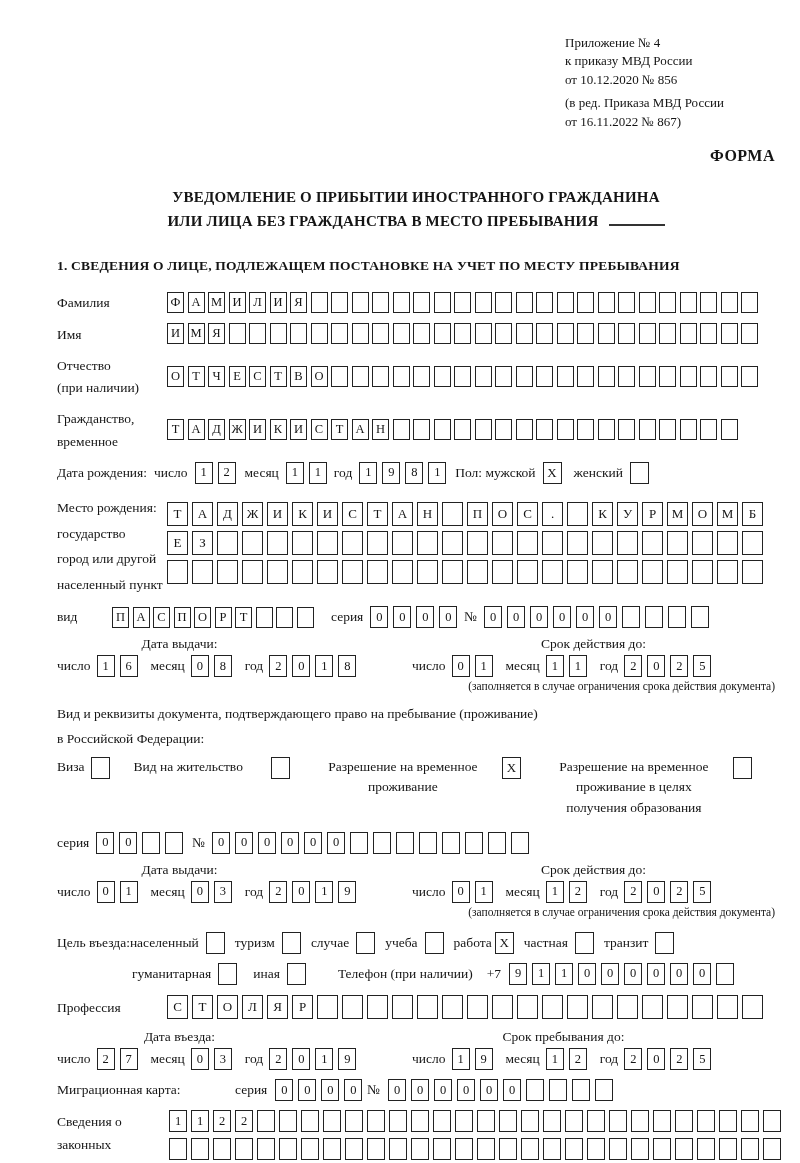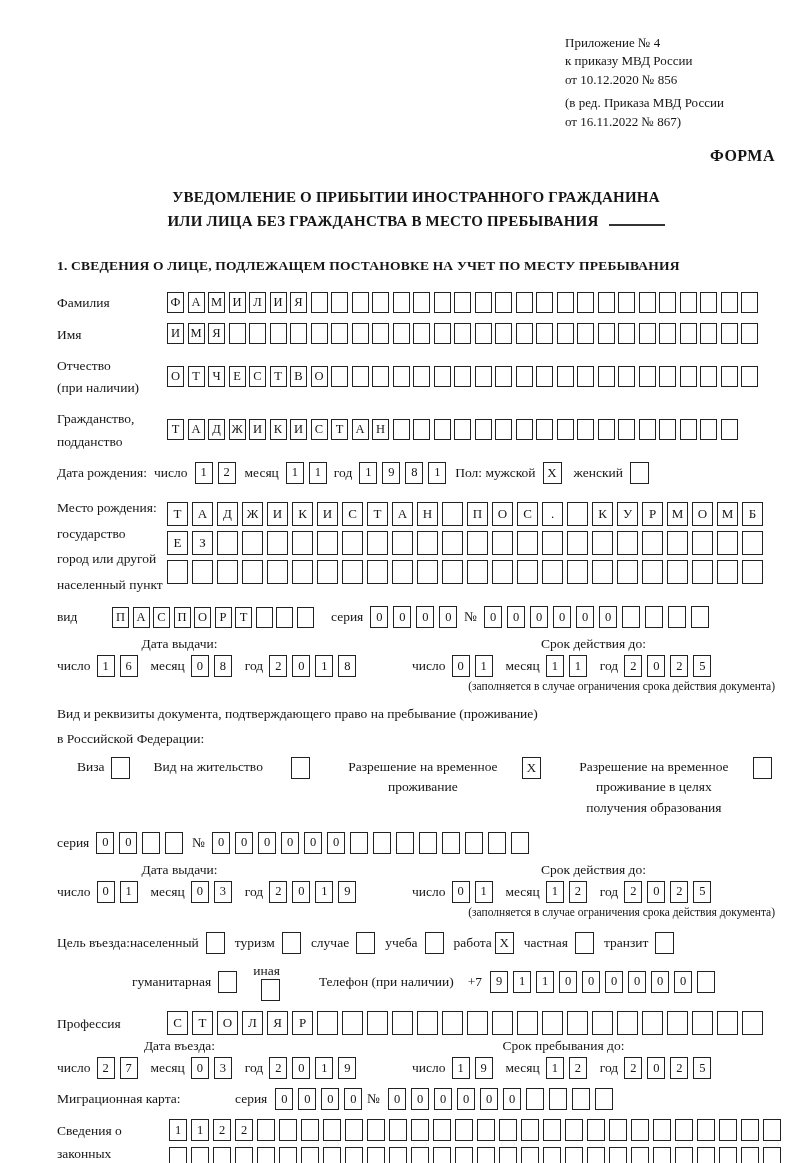--- a/index.html
+++ b/index.html
@@ -45,21 +45,21 @@
   .date-col { display:flex; flex-direction:column; }
   .date-col.left { width:355px; flex:none; }
   .date-col.right { flex:1; }
   .date-title { text-align:center; margin-bottom:3px; }
   .date-row { display:flex; align-items:center; }
   .date-row .lbl { margin-right:6px; white-space:nowrap; }
   .date-row .cells { margin-right:8px; }
   .date-note { font-size:11.5px; margin-top:3px; text-align:right; white-space:nowrap; }
   .para { margin-top:10px; line-height:1.8; }
   
-  .permit-row { display:flex; align-items:flex-start; margin-top:6px;margin-left:20px; }
+  .permit-row { display:flex; align-items:flex-start; margin-top:6px; }
   .permit-item { display:flex; align-items:flex-start; }
   .permit-item .plabel { line-height:1.5; }
   .permit-item .plabel.wrap { width:178px; text-align:center; }
   .pm-gap1 { width:6px; flex:none; } .pm-gap2 { width:28px; flex:none; } .pm-gap3 { width:24px; flex:none; } .pm-gap4 { width:10px; flex:none; }
   
   .purpose-row { display:flex; align-items:center; margin-top:14px; }
   .p-item { display:flex; align-items:center; margin-right:10px; }
   .p-item .lbl { margin-right:7px; white-space:nowrap; }
   .p-item.tight .lbl { margin-right:3px; }
   .purpose-row2 { display:flex; align-items:center; margin-top:9px; margin-left:75px; }
@@ -198,21 +198,21 @@
         <span class="cell"></span>
         <span class="cell"></span>
         <span class="cell"></span>
         <span class="cell"></span>
       </div>
   </div>
 
   <div class="row">
     <div class="label-col">
       <div>Гражданство,</div>
-      <div>подданство</div>
+      <div>временное</div>
     </div>
     <div class="cells">
         <span class="cell">Т</span>
         <span class="cell">А</span>
         <span class="cell">Д</span>
         <span class="cell">Ж</span>
         <span class="cell">И</span>
         <span class="cell">К</span>
         <span class="cell">И</span>
         <span class="cell">С</span>
@@ -574,21 +574,21 @@
     <span class="p-item">
         <span class="lbl">транзит</span>
         <span class="chk"></span>
       </span>
   </div>
   <div class="purpose-row2">
     <span class="p-item">
         <span class="lbl">гуманитарная</span>
         <span class="chk"></span>
       </span>
-    <span class="p-item" style="margin-left:6px;flex-direction:column;">
+    <span class="p-item" style="margin-left:6px;">
         <span class="lbl">иная</span>
         <span class="chk"></span>
       </span>
     <span class="lbl" style="margin-left:22px;">Телефон (при наличии)</span>
     <span class="phone-prefix">+7</span>
     <span class="cells num">
         <span class="cell">9</span>
         <span class="cell">1</span>
         <span class="cell">1</span>
         <span class="cell">0</span>
@@ -624,21 +624,21 @@
         <span class="cell"></span>
         <span class="cell"></span>
         <span class="cell"></span>
         <span class="cell"></span>
         <span class="cell"></span>
         <span class="cell"></span>
         <span class="cell"></span>
       </div>
   </div>
 
-  <div class="date-block" style="margin-top:3px;align-items:center;">
+  <div class="date-block" style="margin-top:10px;align-items:center;">
     <div class="date-col left">
       <div class="date-title" style="margin-right:110px;">Дата въезда:</div>
       <div class="date-row">
         <span class="lbl">число</span>
         <span class="cells num">
             <span class="cell">2</span>
             <span class="cell">7</span>
           </span>
         <span class="lbl">месяц</span>
         <span class="cells num">

